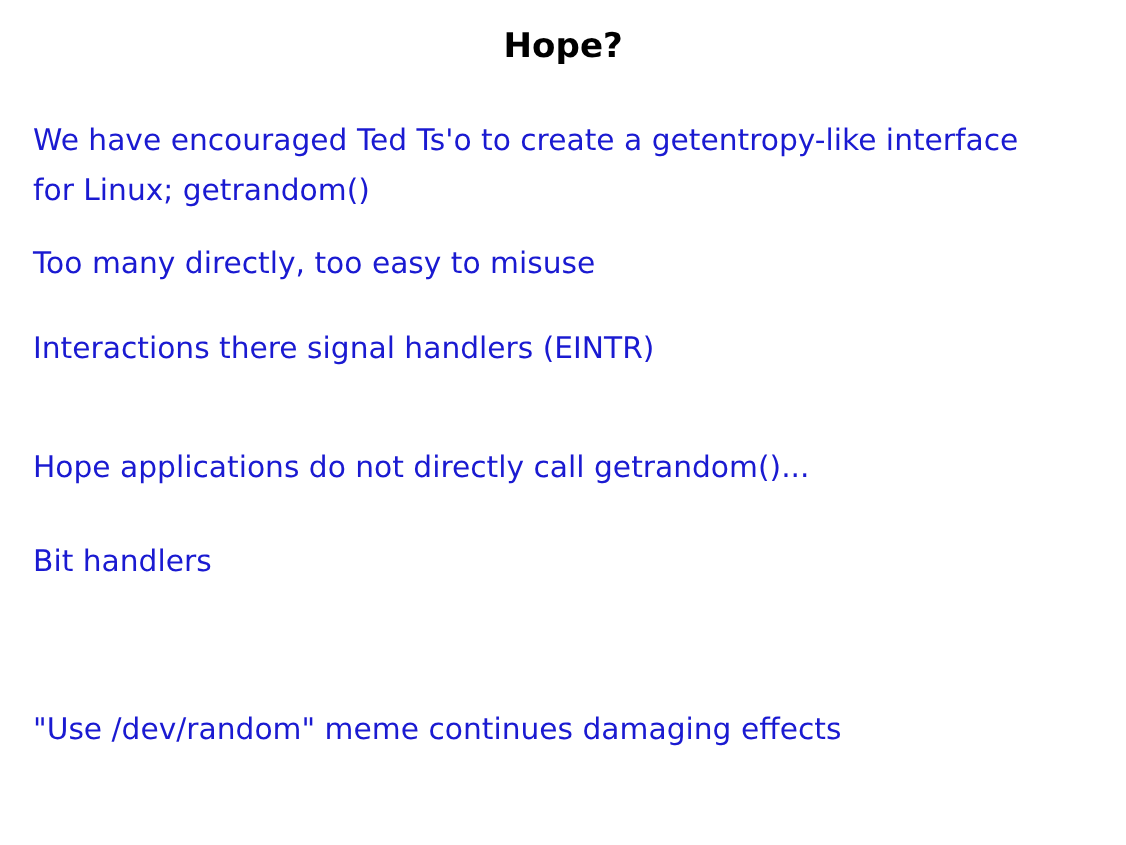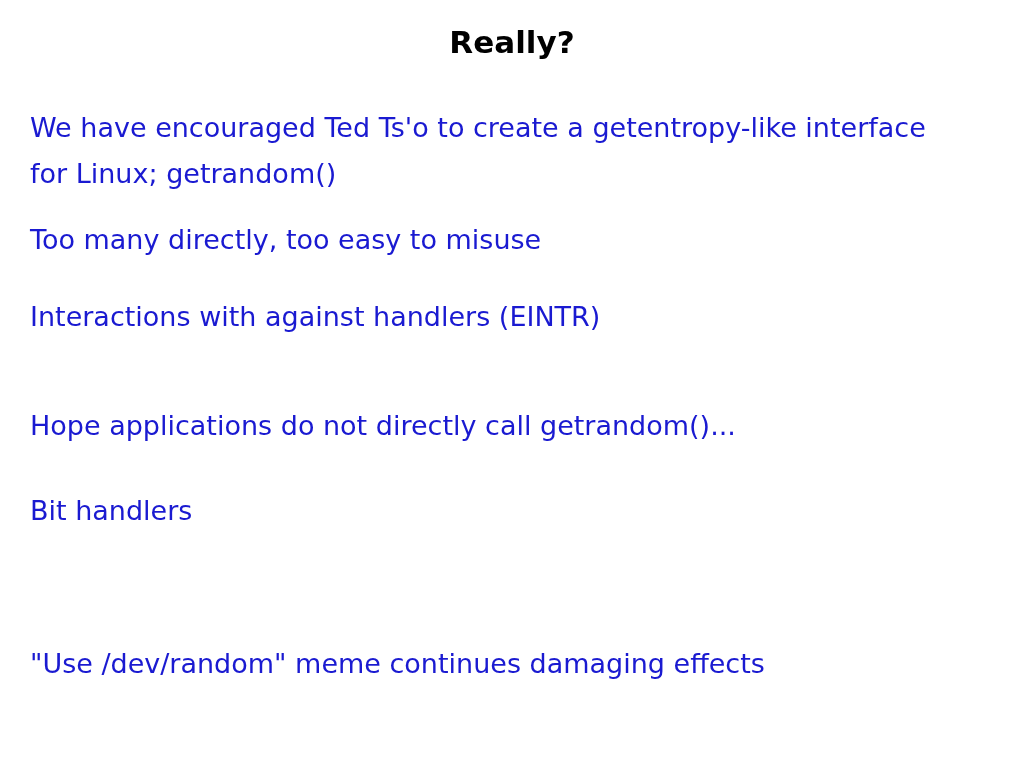--- a/index.html
+++ b/index.html
@@ -42,29 +42,29 @@
   .l5 { top: 378px; margin-top: 32px; }
   .l6 { top: 495px; }
   .l7 { top: 572px; }
   .l8 { top: 648px; }
 </style>
 </head>
 <body>
 
 <div class="slide">
 
-  <div class="slide-title">Really?</div>
+  <div class="slide-title">Hope?</div>
 
   <div class="line l1">We have encouraged Ted Ts'o to create a getentropy-like interface</div>
 
   <div class="line l2">for Linux; getrandom()</div>
 
   <div class="line l3">Too many directly, too easy to misuse</div>
 
-  <div class="line l4">Interactions with against handlers (EINTR)</div>
+  <div class="line l4">Interactions there signal handlers (EINTR)</div>
 
   <div class="line l5">Hope applications do not directly call getrandom()...</div>
 
   <div class="line l6">Bit handlers</div>
 
 
   <div class="line l8">"Use /dev/random" meme continues damaging effects</div>
 
 </div>
 

